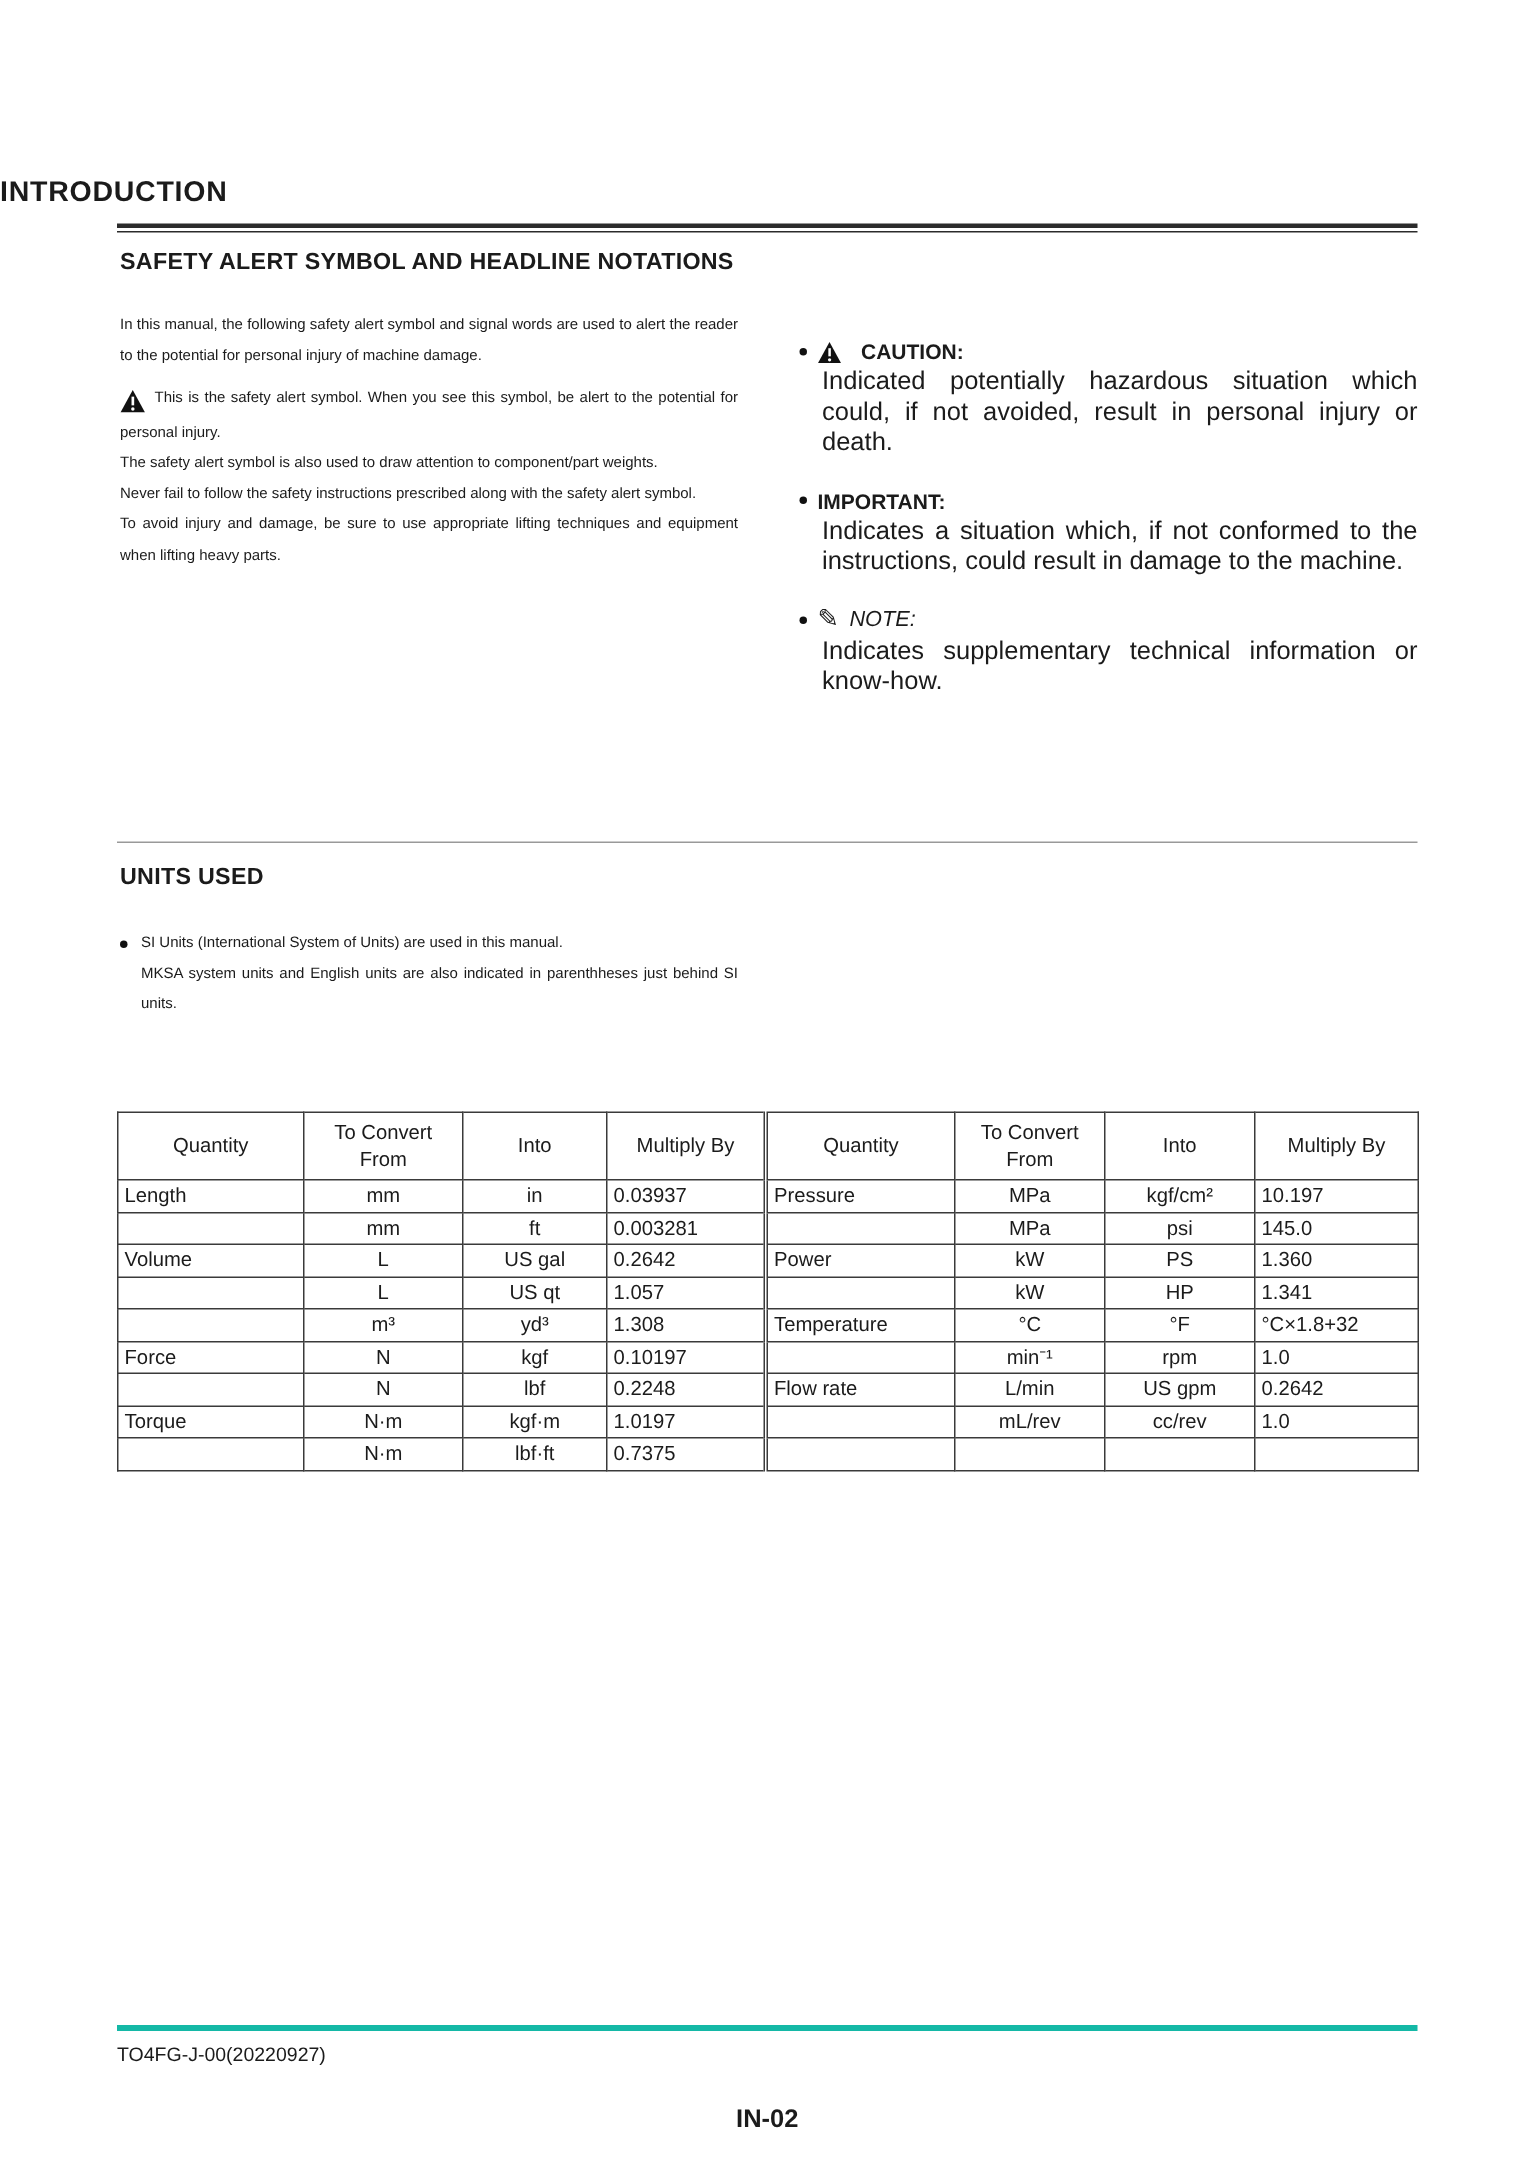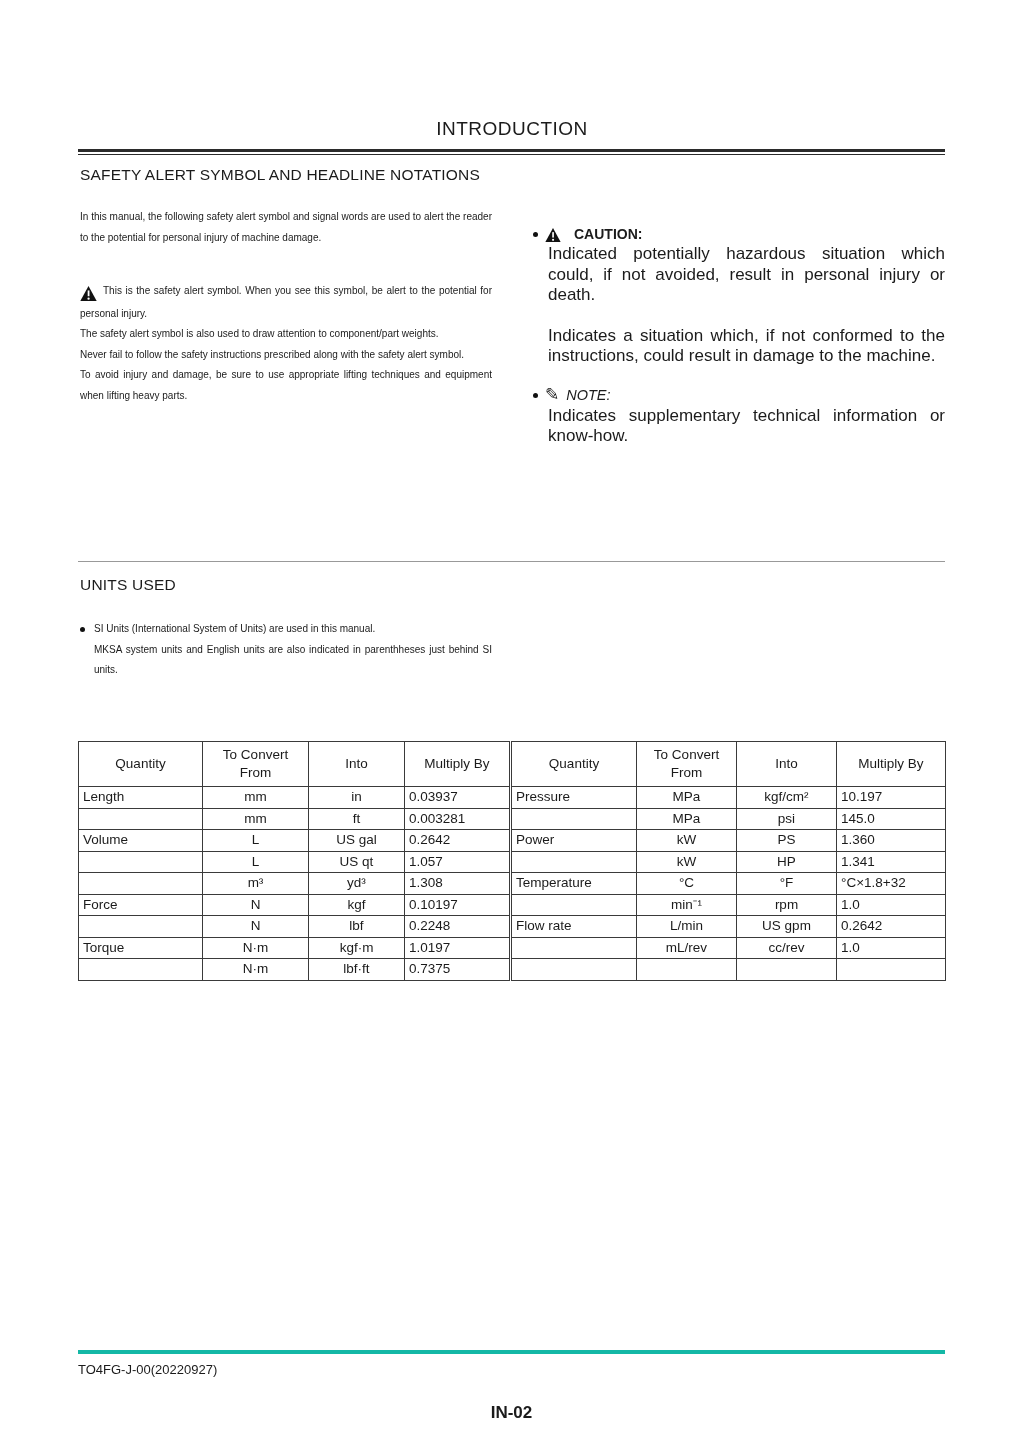--- a/index.html
+++ b/index.html
@@ -10,23 +10,22 @@
     height: 1448px;
     background: #ffffff;
     font-family: "Liberation Sans", sans-serif;
     color: #1b1b1b;
     overflow: hidden;
   }
   .title {
     position: absolute;
     top: 118px; left: 0;
     width: 100%;
-    text-align: center;
     font-size: 19px;
-    font-weight: normal;
+    font-weight: bold;
     letter-spacing: 0.5px;
   }
   .title-rule {
     position: absolute;
     top: 149px; left: 78px; right: 79px;
     height: 0;
     border-top: 3px solid #2b2b2b;
     padding-top: 2px;
     border-bottom: 1px solid #2b2b2b;
   }
@@ -34,28 +33,28 @@
     position: absolute;
     top: 164px; left: 80px; right: 79px;
     display: flex;
     gap: 41px;
   }
   .col { width: 412px; flex: none; }
   .col-right { padding-top: 62px; }
   h2.sec {
     margin: 0;
     font-size: 15.5px;
-    font-weight: normal;
+    font-weight: bold;
     line-height: 21px;
     letter-spacing: 0.2px;
   }
   .body-text { font-size: 10px; line-height: 20.5px; }
   .para { text-align: justify; }
   .intro { margin-top: 22px; }
-  .symbol-para { margin-top: 33px; }
+  .symbol-para { margin-top: 8px; }
   .sentence { text-align: justify; }
   .tri { display: inline-block; margin-right: 6px; vertical-align: -2px; }
   .tri svg { display: inline-block; vertical-align: middle; }
   .notice { margin-bottom: 20px; }
   .notice-head { display: flex; align-items: center; gap: 7px; font-size: 14px; font-weight: bold; }
   .notice-label-italic { font-style: italic; font-weight: normal; font-size: 14.5px; }
   .dot { width: 5px; height: 5px; border-radius: 50%; background: #111; flex: none; }
   .pencil { font-size: 17px; font-weight: normal; line-height: 1; transform: translateY(-1px); }
   .notice-body { margin-left: 15px; margin-top: 2px; text-align: justify; font-size: 17px; line-height: 20.5px; }
   .divider {
@@ -149,20 +148,24 @@
                 <path d="M12 0 L24 22 H0 Z" fill="#111"></path>
                 <rect x="10.8" y="6.5" width="2.6" height="8.5" fill="#fff"></rect>
                 <circle cx="12.1" cy="18.6" r="1.7" fill="#fff"></circle>
               </svg></span>
           <span>CAUTION:</span>
         </div>
         <div class="notice-body">Indicated potentially hazardous situation which could, if not avoided, result in personal injury or death.</div>
       </div>
 
       <div class="notice">
+        <div class="notice-head">
+          <span class="dot"></span>
+          <span>IMPORTANT:</span>
+        </div>
         <div class="notice-body">Indicates a situation which, if not conformed to the instructions, could result in damage to the machine.</div>
       </div>
 
       <div class="notice">
         <div class="notice-head">
           <span class="dot"></span>
           <span class="pencil">✎</span>
           <span class="notice-label-italic">NOTE:</span>
         </div>
         <div class="notice-body">Indicates supplementary technical information or know-how.</div>

